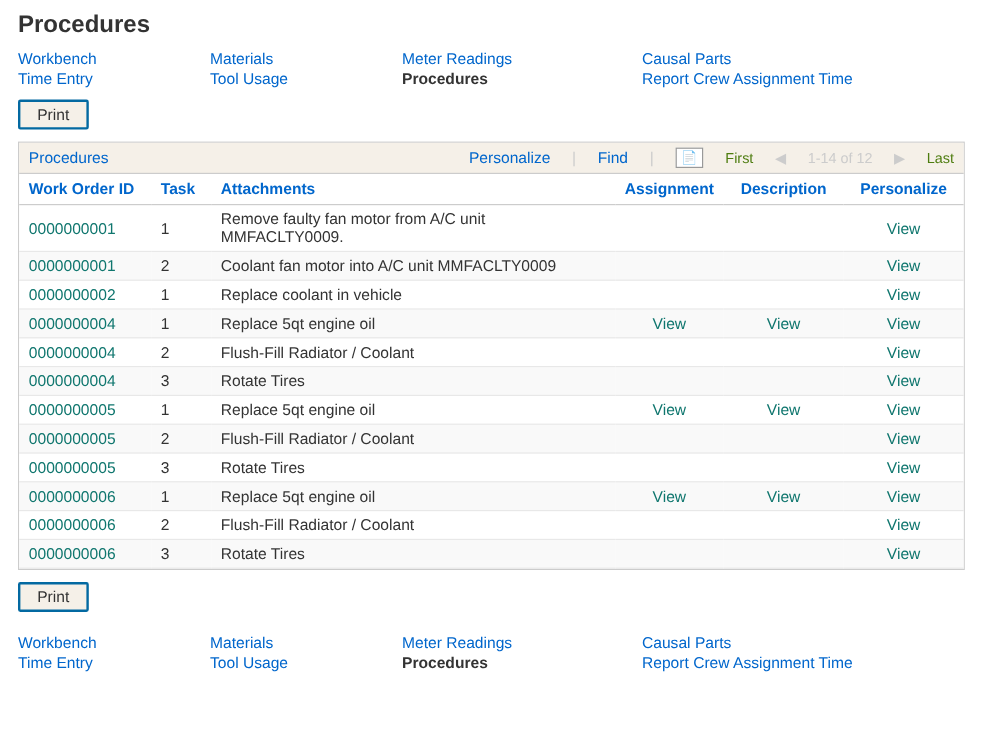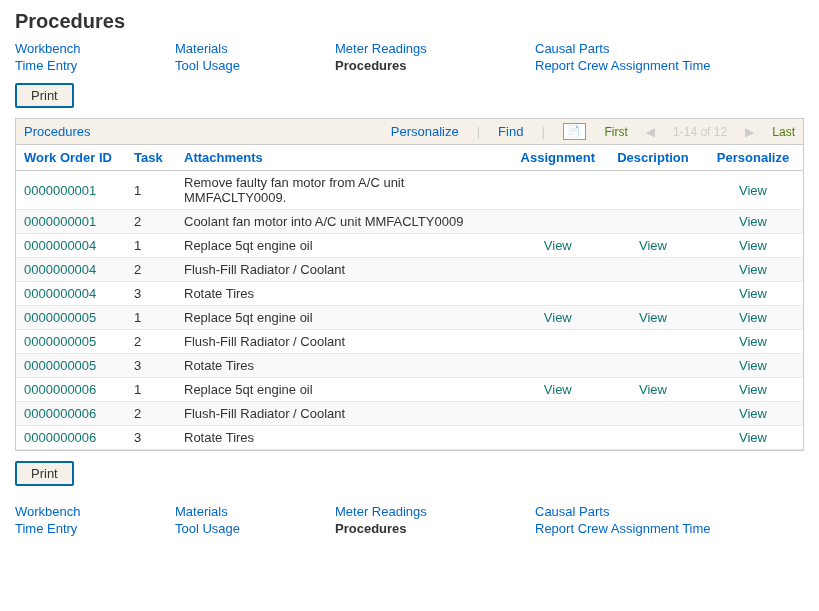--- a/index.html
+++ b/index.html
@@ -186,20 +186,28 @@
         </tr>
         <tr>
           <td class="col-workorderid"><a class="link-blue">0000000001</a></td>
           <td class="col-task">2</td>
           <td class="col-description">Coolant fan motor into A/C unit MMFACLTY0009</td>
           <td class="col-checklist"></td>
           <td class="col-instructions"></td>
           <td class="col-attachments"><a class="link-blue">View</a></td>
         </tr>
         <tr>
+          <td class="col-workorderid"><a class="link-blue">0000000002</a></td>
+          <td class="col-task">1</td>
+          <td class="col-description">Replace coolant in vehicle</td>
+          <td class="col-checklist"></td>
+          <td class="col-instructions"></td>
+          <td class="col-attachments"><a class="link-blue">View</a></td>
+        </tr>
+        <tr>
           <td class="col-workorderid"><a class="link-blue">0000000004</a></td>
           <td class="col-task">1</td>
           <td class="col-description">Replace 5qt engine oil</td>
           <td class="col-checklist"><a class="link-blue">View</a></td>
           <td class="col-instructions"><a class="link-blue">View</a></td>
           <td class="col-attachments"><a class="link-blue">View</a></td>
         </tr>
         <tr>
           <td class="col-workorderid"><a class="link-blue">0000000004</a></td>
           <td class="col-task">2</td>

